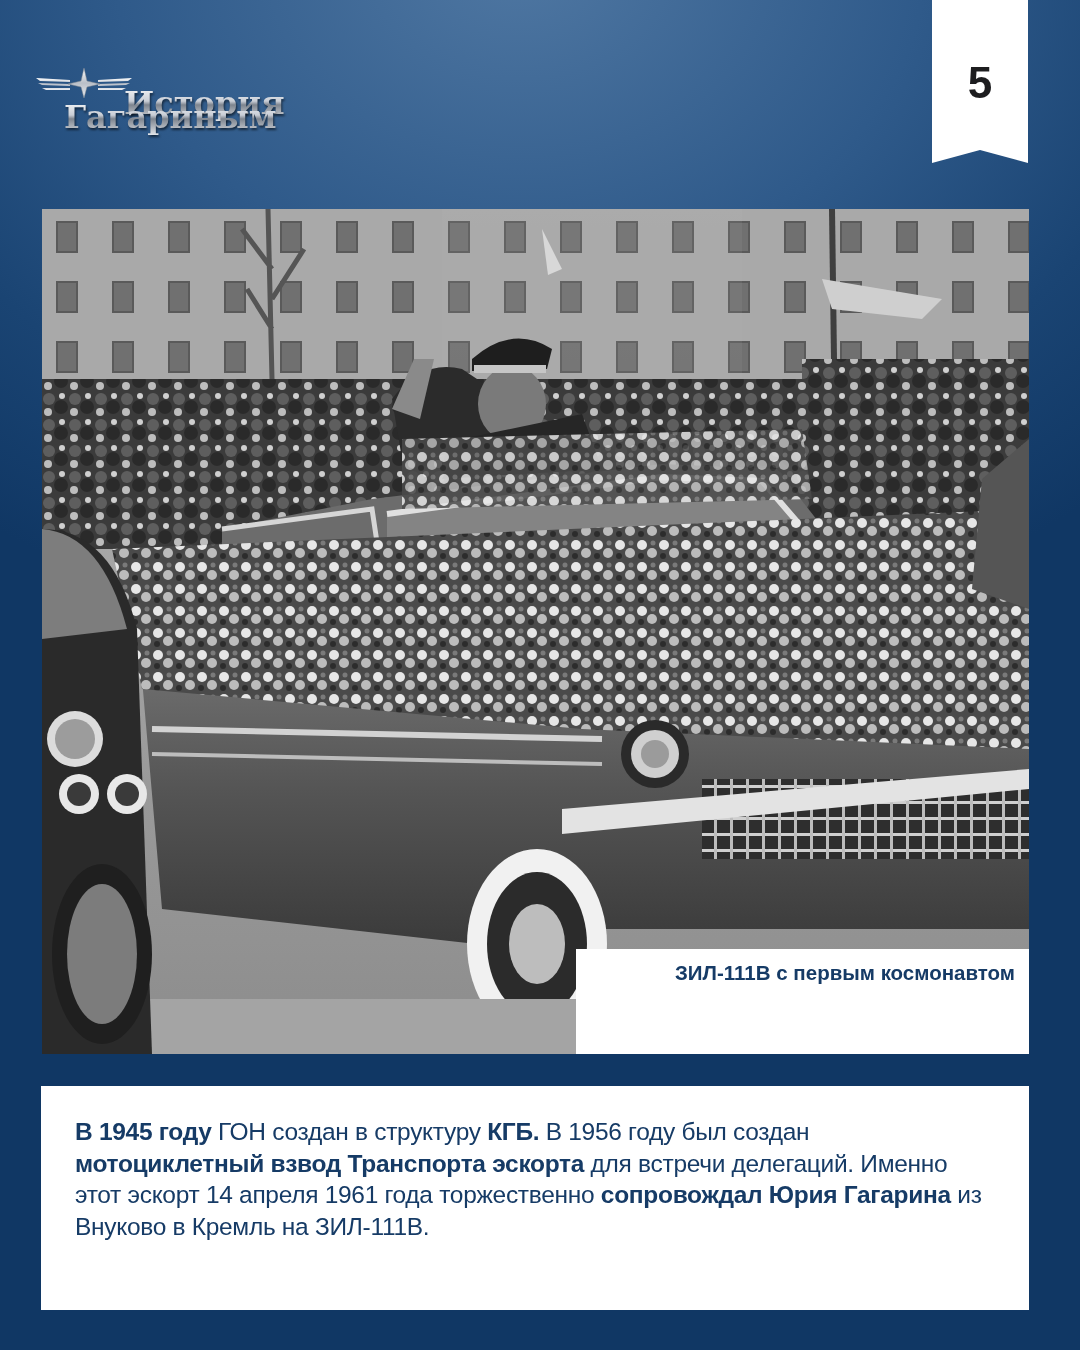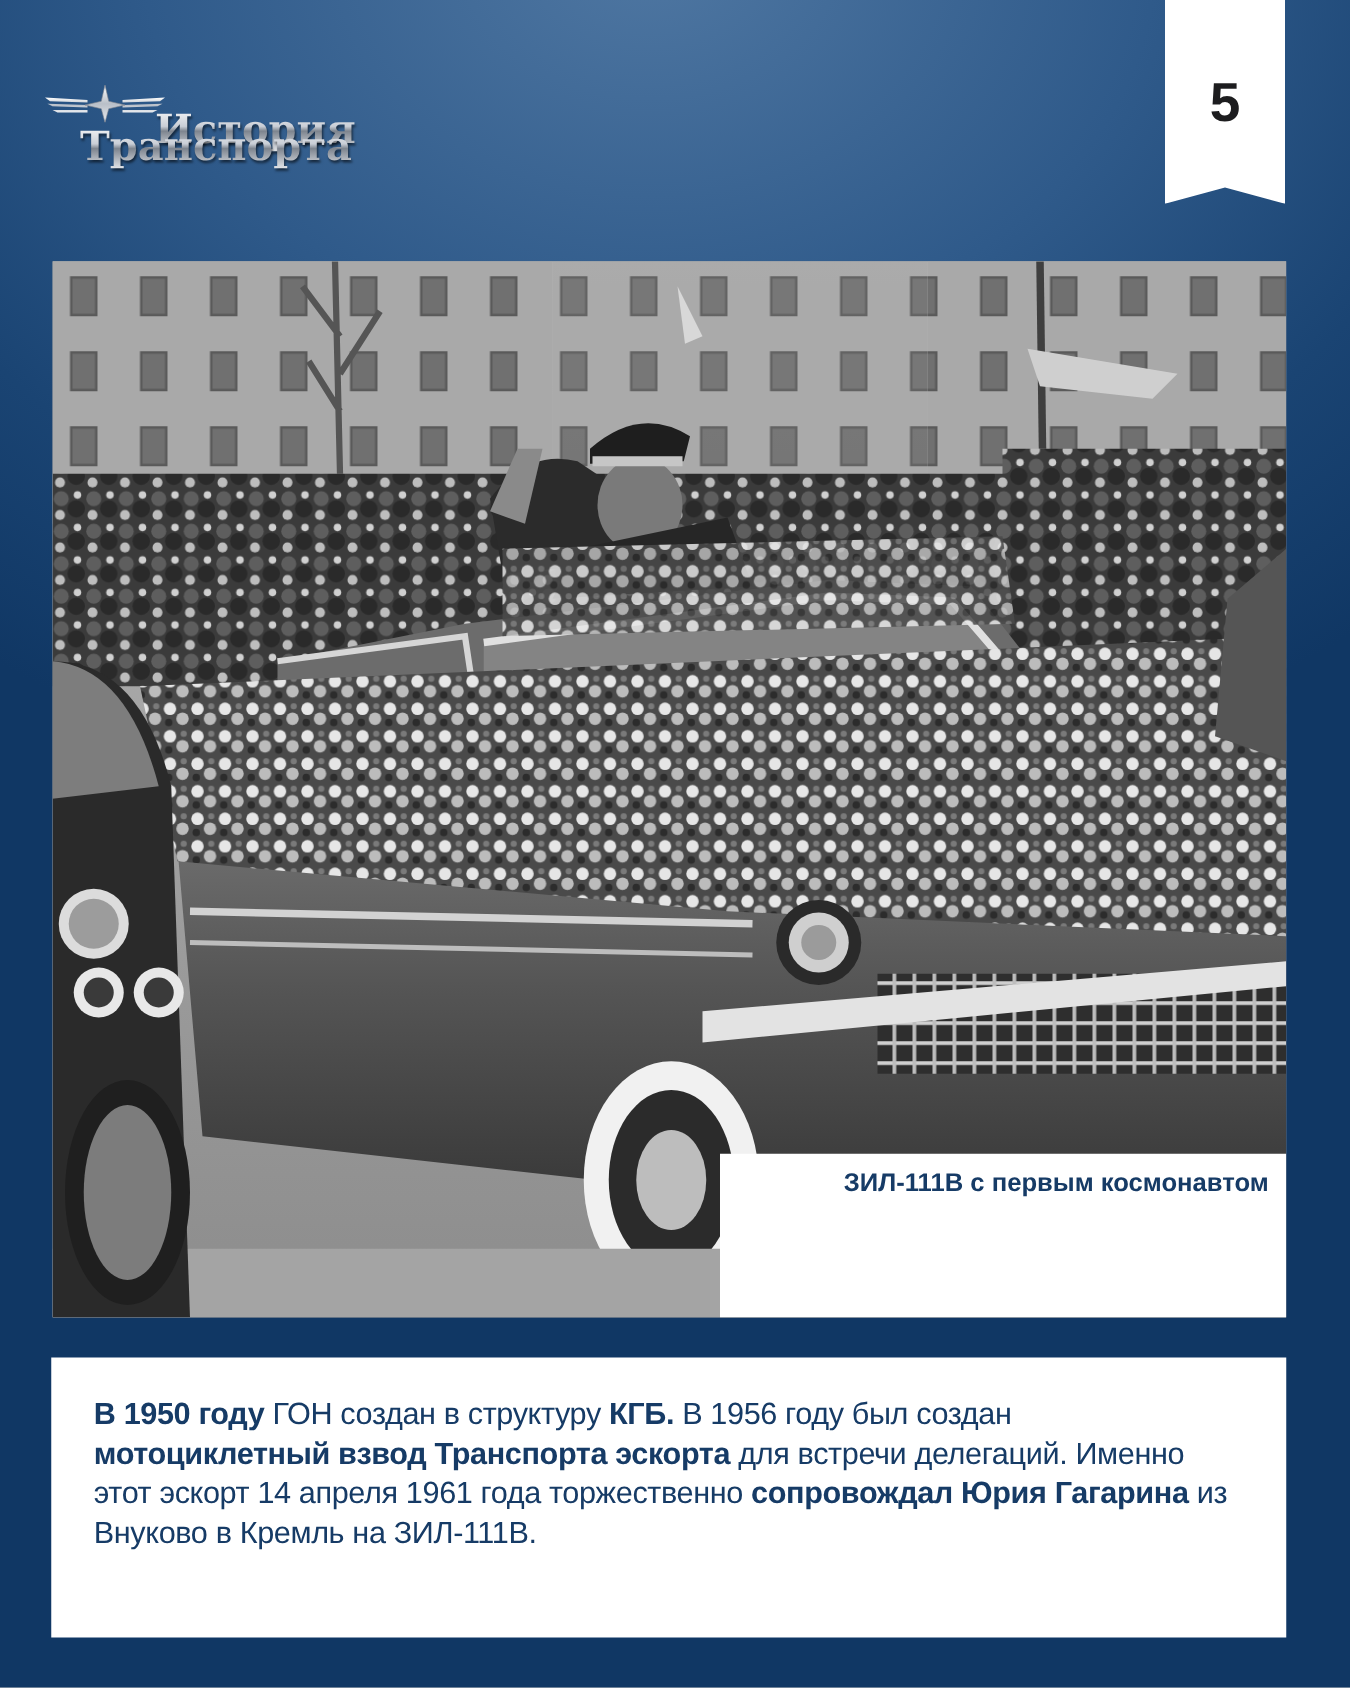--- a/index.html
+++ b/index.html
@@ -38,21 +38,21 @@
   .badge-num {
     position: absolute; left: 0; top: 58px; width: 96px; text-align: center;
     font-family: "Liberation Sans", sans-serif; font-weight: bold; font-size: 44px; color: #1d1d1f;
   }
   .photo {
     position: absolute; left: 42px; top: 209px; width: 987px; height: 845px;
     overflow: hidden; background: #9a9a9a;
   }
   .photo svg { position: absolute; left: 0; top: 0; }
   .caption {
-    position: absolute; right: 0; bottom: 0; width: 453px; height: 131px;
+    position: absolute; right: 0; bottom: 0; width: 453px; height: 105px;
     background: #ffffff;
     padding: 10px 14px 0 10px;
     text-align: right;
     font-family: "Liberation Sans", sans-serif; font-weight: bold;
     font-size: 20.5px; line-height: 28px; color: #163b66;
   }
   .caption span { display: block; }
   .text-box {
     position: absolute; left: 41px; top: 1086px; width: 988px; height: 224px;
     background: #ffffff;
@@ -73,21 +73,21 @@
         <stop offset="0" stop-color="#ffffff"></stop>
         <stop offset="0.5" stop-color="#b9bfc8"></stop>
         <stop offset="1" stop-color="#e9ecf0"></stop>
       </linearGradient>
     </defs>
     <path d="M2 10 L36 12 L36 14 L6 13 Z M4 15 L36 16 L36 18 L8 17 Z M8 20 L36 20 L36 22 L12 22 Z" fill="url(#silver)"></path>
     <path d="M98 10 L64 12 L64 14 L94 13 Z M96 15 L64 16 L64 18 L92 17 Z M92 20 L64 20 L64 22 L88 22 Z" fill="url(#silver)"></path>
     <path d="M50 0 L53 13 L66 16 L53 19 L50 30 L47 19 L34 16 L47 13 Z" fill="url(#silver)" stroke="#7d848e" stroke-width="0.5"></path>
   </svg>
   <div class="logo-line1">История</div>
-  <div class="logo-line2">Транспорта</div>
+  <div class="logo-line2">Гагариным</div>
 </div>
 
 <div class="badge">
   <svg width="96" height="163" viewBox="0 0 96 163">
     <path d="M0 0 H96 V163 L48 150 L0 163 Z" fill="#ffffff"></path>
   </svg>
   <div class="badge-num">5</div>
 </div>
 
 <div class="photo">
@@ -193,14 +193,14 @@
 
     <path d="M940 270 Q987 230 987 230 L987 400 L930 380 Z" fill="#555"></path>
   </svg>
 
   <div class="caption">
     <span>ЗИЛ-111В с первым космонавтом</span>
   </div>
 </div>
 
 <div class="text-box">
-  <p><b>В 1950 году</b><span> ГОН создан в структуру </span><b>КГБ.</b><span> В 1956 году был создан </span><br><b>мотоциклетный взвод Транспорта эскорта</b><span> для встречи делегаций. Именно этот эскорт 14 апреля 1961 года торжественно </span><b>сопровождал Юрия Гагарина</b><span> из Внуково в Кремль на ЗИЛ-111В.</span></p>
+  <p><b>В 1945 году</b><span> ГОН создан в структуру </span><b>КГБ.</b><span> В 1956 году был создан </span><br><b>мотоциклетный взвод Транспорта эскорта</b><span> для встречи делегаций. Именно этот эскорт 14 апреля 1961 года торжественно </span><b>сопровождал Юрия Гагарина</b><span> из Внуково в Кремль на ЗИЛ-111В.</span></p>
 </div>
 
 </body></html>

